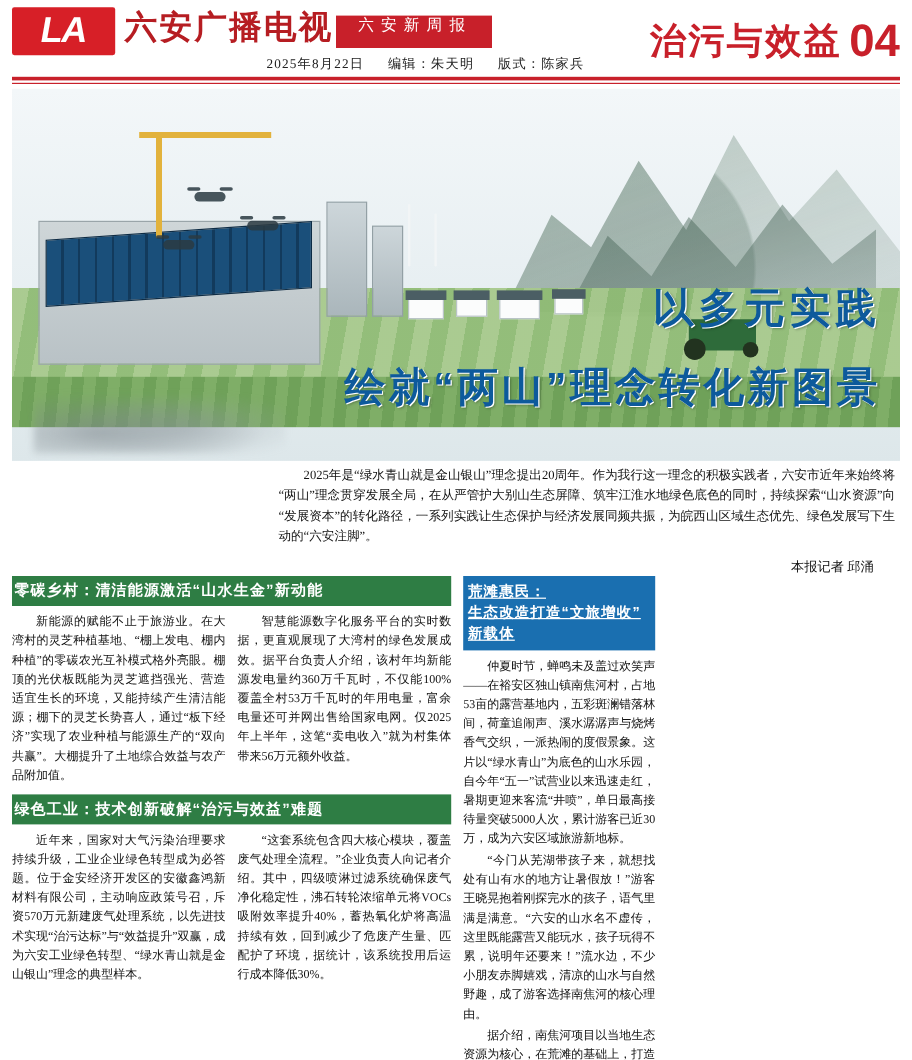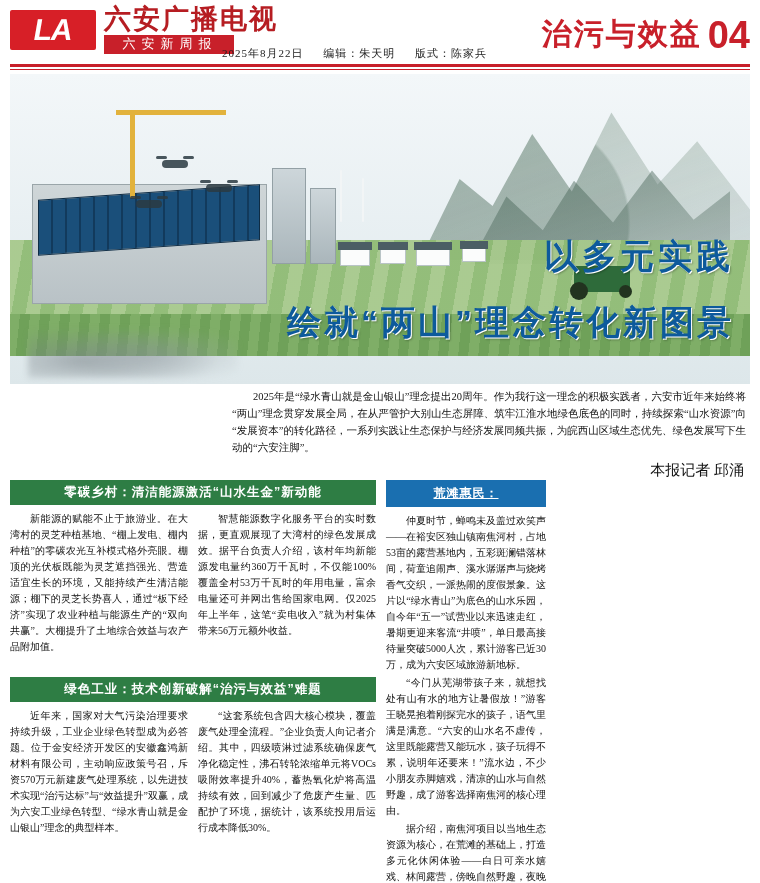--- a/index.html
+++ b/index.html
@@ -17,21 +17,21 @@
   .masthead { display:flex; align-items:flex-start; justify-content:space-between; height:56px; }
   .logo-wrap { display:flex; align-items:center; gap:8px; }
   .logo-box {
     width:86px; height:40px; background:#d71f27; color:#fff;
     display:flex; align-items:center; justify-content:center;
     font-family:"Liberation Sans", sans-serif; font-weight:bold; font-size:30px;
     letter-spacing:-1px; border-radius:2px;
     position:relative;
   }
   .logo-box .slant { transform:skewX(-10deg); }
-  .logo-text { display:flex; flex-direction:column; gap:2px; }
+  .logo-text { display:flex; flex-direction:row; gap:2px;font-family:Liberation Mono, monospace; }
   .logo-main { font-size:27px; font-weight:bold; color:#b61d22; letter-spacing:2px; line-height:1; }
   .logo-sub {
     background:#c8202a; color:#fff; font-size:13px; letter-spacing:6px;
     padding:2px 6px 3px 8px; text-align:center; width:130px; line-height:1.1;
   }
   .mast-right { text-align:right; display:flex; align-items:center; gap:6px; padding-top:8px;}
   .mast-right .hot { font-size:30px; font-weight:bold; color:#c8202a; letter-spacing:2px;
     font-family:"Liberation Sans", sans-serif;}
   .mast-right .num { font-size:38px; font-weight:bold; color:#c8202a;
     font-family:"Liberation Sans", sans-serif; line-height:1;}
@@ -138,30 +138,30 @@
   }
 
   
   .lead-wrap { position:relative; margin-top:4px; height:78px; }
   .lead {
     position:absolute; left:222px; right:4px; top:0;
     font-size:10.5px; line-height:1.62; text-align:justify; color:#111;
     text-indent:21px;
   }
   .byline {
-    position:absolute; right:6px; bottom:-14px; font-size:15px; color:#111;
+    position:absolute; right:22px; bottom:-14px; font-size:11px; color:#111;
   }
 
   
   .cols { position:relative; margin-top:14px; display:flex; gap:10px; }
   .col { width:178px; }
   .col.right { width:160px; }
 
   .sec-head {
-    background:#2e7d44; color:#fff; text-align:center;
+    background:#2e7d44; color:#fff; text-align:left;
     font-family:"Liberation Sans", sans-serif; font-weight:bold;
     font-size:12.5px; letter-spacing:1px; padding:4px 2px; margin-bottom:6px;
   }
   .sec-head.blue { background:#1a6fb0;text-decoration:underline; }
   .sec-head.two-line { line-height:1.45; font-size:12px; padding:5px 4px; }
 
   .body-txt { font-size:10px; line-height:1.6; text-align:justify; text-indent:20px; }
   .body-txt p { margin:0 0 2px 0; }
 
   .span2 { width:366px; }
@@ -253,37 +253,38 @@
 
       <div style="display:flex; gap:10px;">
         <div class="col body-txt">
           <p>新能源的赋能不止于旅游业。在大湾村的灵芝种植基地、“棚上发电、棚内种植”的零碳农光互补模式格外亮眼。棚顶的光伏板既能为灵芝遮挡强光、营造适宜生长的环境，又能持续产生清洁能源；棚下的灵芝长势喜人，通过“板下经济”实现了农业种植与能源生产的“双向共赢”。大棚提升了土地综合效益与农产品附加值。</p>
         </div>
         <div class="col body-txt">
           <p>智慧能源数字化服务平台的实时数据，更直观展现了大湾村的绿色发展成效。据平台负责人介绍，该村年均新能源发电量约360万千瓦时，不仅能100%覆盖全村53万千瓦时的年用电量，富余电量还可并网出售给国家电网。仅2025年上半年，这笔“卖电收入”就为村集体带来56万元额外收益。</p>
         </div>
       </div>
 
-      <div class="sec-head" style="margin-top:20px;">绿色工业：技术创新破解“治污与效益”难题</div>
+      <div class="sec-head" style="margin-top:5px;">绿色工业：技术创新破解“治污与效益”难题</div>
 
       <div style="display:flex; gap:10px;">
         <div class="col body-txt">
           <p>近年来，国家对大气污染治理要求持续升级，工业企业绿色转型成为必答题。位于金安经济开发区的安徽鑫鸿新材料有限公司，主动响应政策号召，斥资570万元新建废气处理系统，以先进技术实现“治污达标”与“效益提升”双赢，成为六安工业绿色转型、“绿水青山就是金山银山”理念的典型样本。</p>
 
         </div>
         <div class="col body-txt">
           <p>“这套系统包含四大核心模块，覆盖废气处理全流程。”企业负责人向记者介绍。其中，四级喷淋过滤系统确保废气净化稳定性，沸石转轮浓缩单元将VOCs吸附效率提升40%，蓄热氧化炉将高温持续有效，回到减少了危废产生量、匹配护了环境，据统计，该系统投用后运行成本降低30%。</p>
 
         </div>
       </div>
     </div>
 
     <div class="col right">
       <div class="sec-head blue two-line">
         <div>荒滩惠民：</div>
+        <div>生态改造打造“文旅增收”新载体</div>
       </div>
       <div class="body-txt">
         <p>仲夏时节，蝉鸣未及盖过欢笑声——在裕安区独山镇南焦河村，占地53亩的露营基地内，五彩斑澜错落林间，荷童追闹声、溪水潺潺声与烧烤香气交织，一派热闹的度假景象。这片以“绿水青山”为底色的山水乐园，自今年“五一”试营业以来迅速走红，暑期更迎来客流“井喷”，单日最高接待量突破5000人次，累计游客已近30万，成为六安区域旅游新地标。</p>
         <p>“今门从芜湖带孩子来，就想找处有山有水的地方让暑假放！”游客王晓晃抱着刚探完水的孩子，语气里满是满意。“六安的山水名不虚传，这里既能露营又能玩水，孩子玩得不累，说明年还要来！”流水边，不少小朋友赤脚嬉戏，清凉的山水与自然野趣，成了游客选择南焦河的核心理由。</p>
         <p>据介绍，南焦河项目以当地生态资源为核心，在荒滩的基础上，打造多元化休闲体验——白日可亲水嬉戏、林间露营，傍晚自然野趣，夜晚则有篝火晚会，成为独山镇夜经济的“闪亮名片”。</p>
 
       </div>
     </div>
 
   </div>

